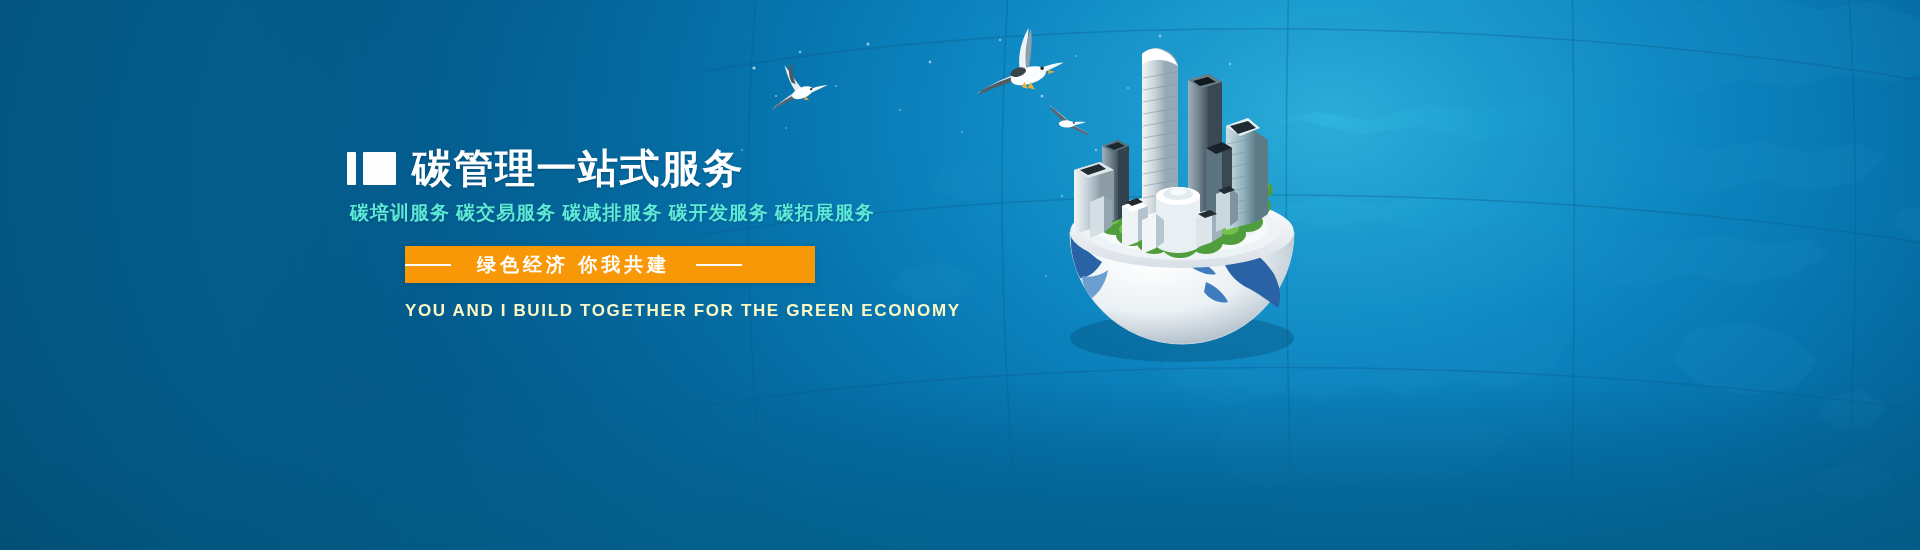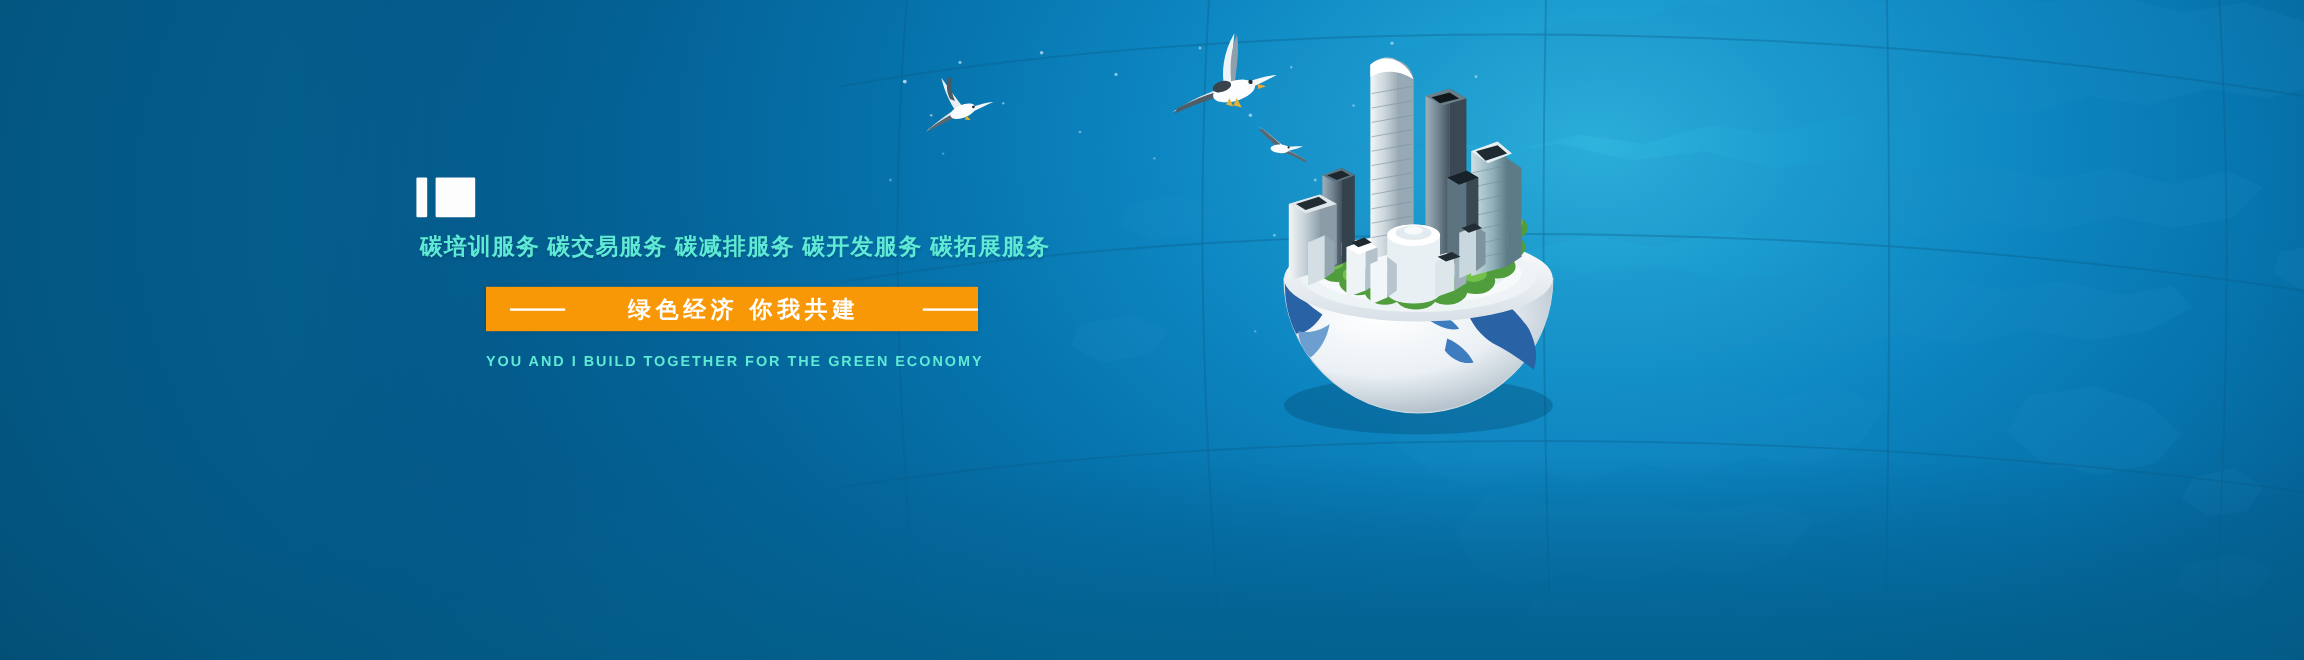--- a/index.html
+++ b/index.html
@@ -112,46 +112,45 @@
     letter-spacing:1px;
     white-space:nowrap;
     text-shadow:0 1px 2px rgba(0,40,70,.30);
   }
 
   .slogan-bar {
     margin-top:20px;
     margin-left:58px;
     width:410px; height:37px;
     background:#f99806;
-    display:flex; align-items:center; justify-content:space-between;
+    display:flex; align-items:center; justify-content:flex-start;
     gap:26px;
     box-shadow:0 1px 4px rgba(0,40,70,.25);
-    padding-left:20px;
   }
   .slogan-dash {
     display:block;
     width:46px; height:2px;
     background:#ffffff;
     flex:0 0 auto;
   }
   .slogan-text {
     color:#ffffff;
     font-size:19px;
     font-weight:bold;
     letter-spacing:4px;
     white-space:nowrap;
   }
 
   .tagline {
     margin-top:18px;
     margin-left:58px;
     width:410px;
     text-align:center;
-    color:#5eead4;
-    font-size:12px;
+    color:#fef9c3;
+    font-size:17px;
     font-weight:bold;
     letter-spacing:1.65px;
     white-space:nowrap;
   }
 </style>
 </head>
 <body>
 
 <div class="banner">
 
@@ -452,20 +451,21 @@
   <div class="bg-bottom-flat"></div>
   <div class="bg-vignette"></div>
 
   <div class="copy">
 
     <div class="title-row">
       <span class="logo-mark">
         <span class="logo-bar"></span>
         <span class="logo-square"></span>
       </span>
+      <h1 class="main-title">碳管理一站式服务</h1>
     </div>
 
     <div class="sub-title">碳培训服务  碳交易服务  碳减排服务  碳开发服务  碳拓展服务</div>
 
     <div class="slogan-bar">
       <span class="slogan-dash"></span>
       <span class="slogan-text">绿色经济  你我共建</span>
       <span class="slogan-dash"></span>
     </div>
 

